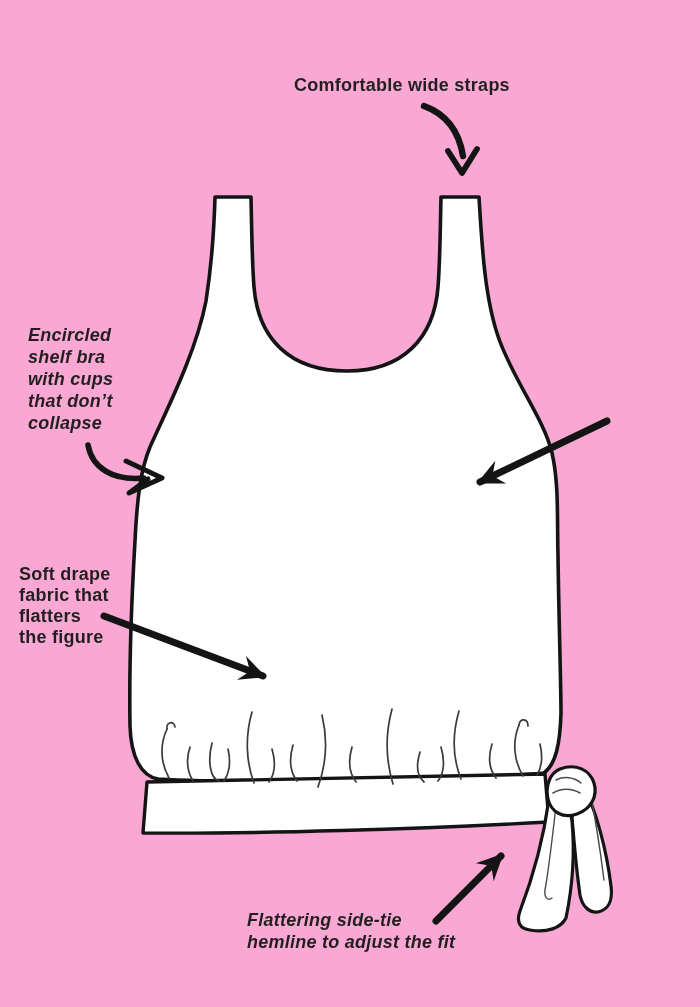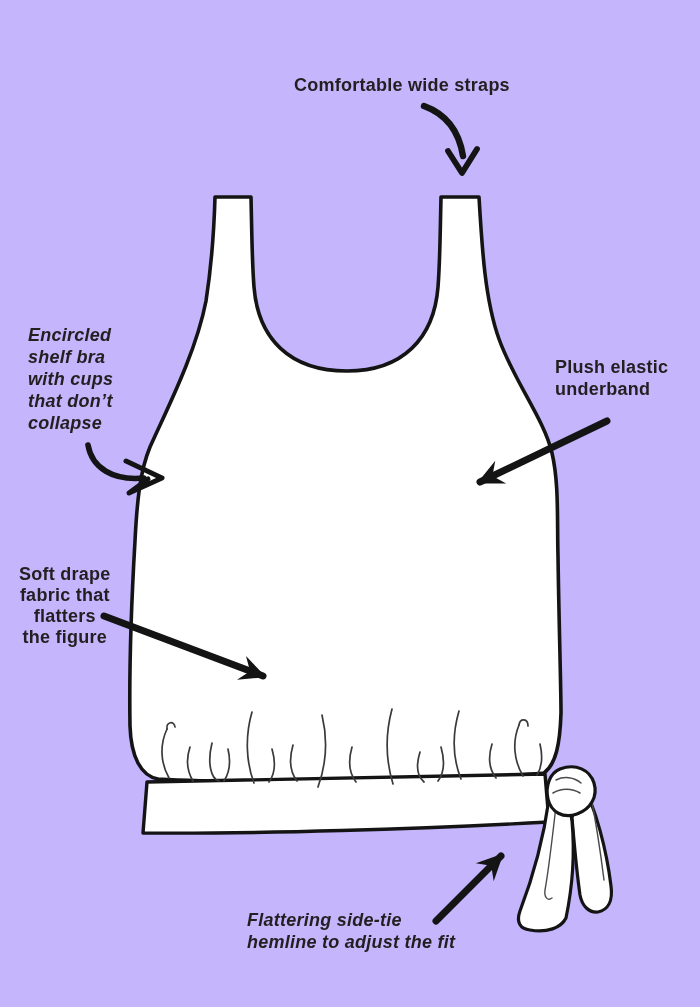--- a/index.html
+++ b/index.html
@@ -1,20 +1,20 @@
 <!DOCTYPE html>
 <html><head>
 <meta charset="utf-8">
 <style>
   html,body{margin:0;padding:0;}
   body{background:#ffffff;}
   .stage{
     position:relative;
     width:700px;height:1007px;
-    background:#c4b5fd;
+    background:#f9a8d4;
     overflow:hidden;
     font-family:"Liberation Sans", sans-serif;
   }
   .art{position:absolute;inset:0;}
   .label{
     position:absolute;
     color:#231f20;
     font-weight:700;
     font-size:18px;
     line-height:22px;
@@ -128,24 +128,22 @@
   </svg>
 
   <div class="label center" style="left:252px;top:74px;width:300px;">Comfortable wide straps</div>
 
   <div class="label" style="left:28px;top:324px;font-style:italic;">Encircled
 shelf bra
 with cups
 that don’t
 collapse</div>
 
-  <div class="label" style="left:555px;top:356px;">Plush elastic
-underband</div>
 
-  <div class="label lh21" style="left:19px;top:564px;text-align:center;">Soft drape
+  <div class="label lh21" style="left:19px;top:564px;">Soft drape
 fabric that
 flatters
 the figure</div>
 
   <div class="label" style="left:247px;top:909px;font-style:italic;">Flattering side-tie
 hemline to adjust the fit</div>
 
 </div>
 
 </body></html>

